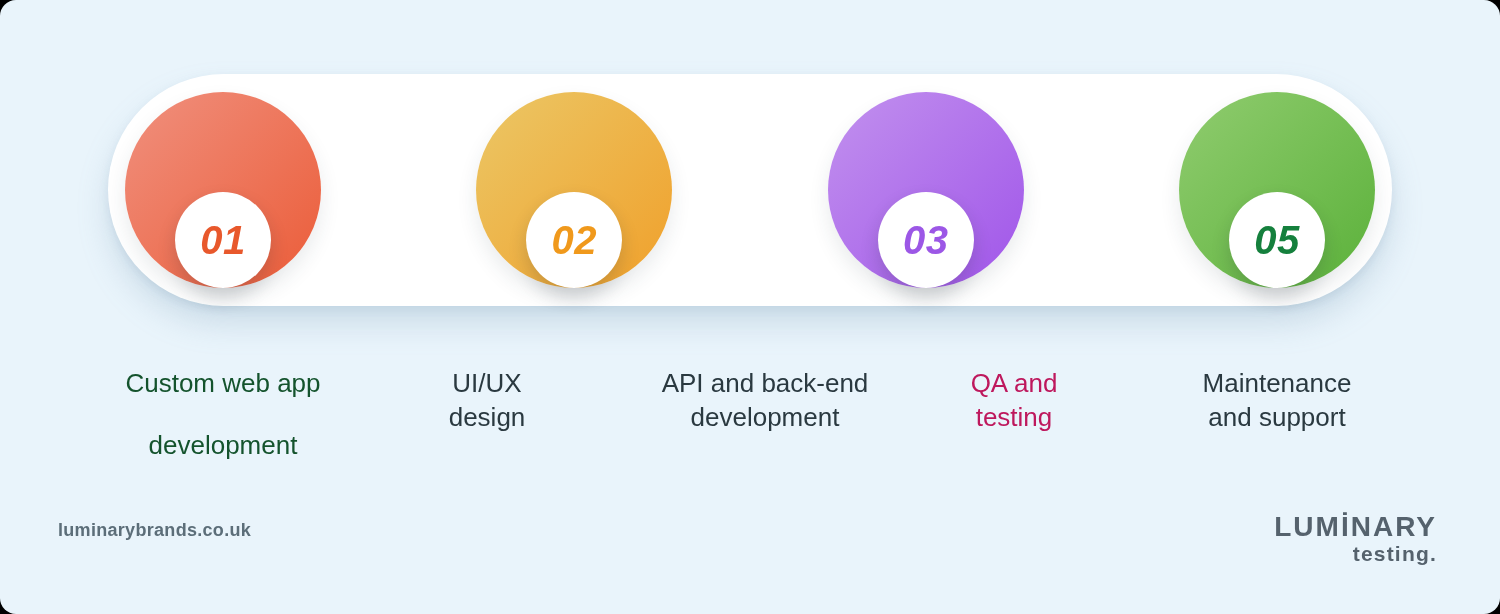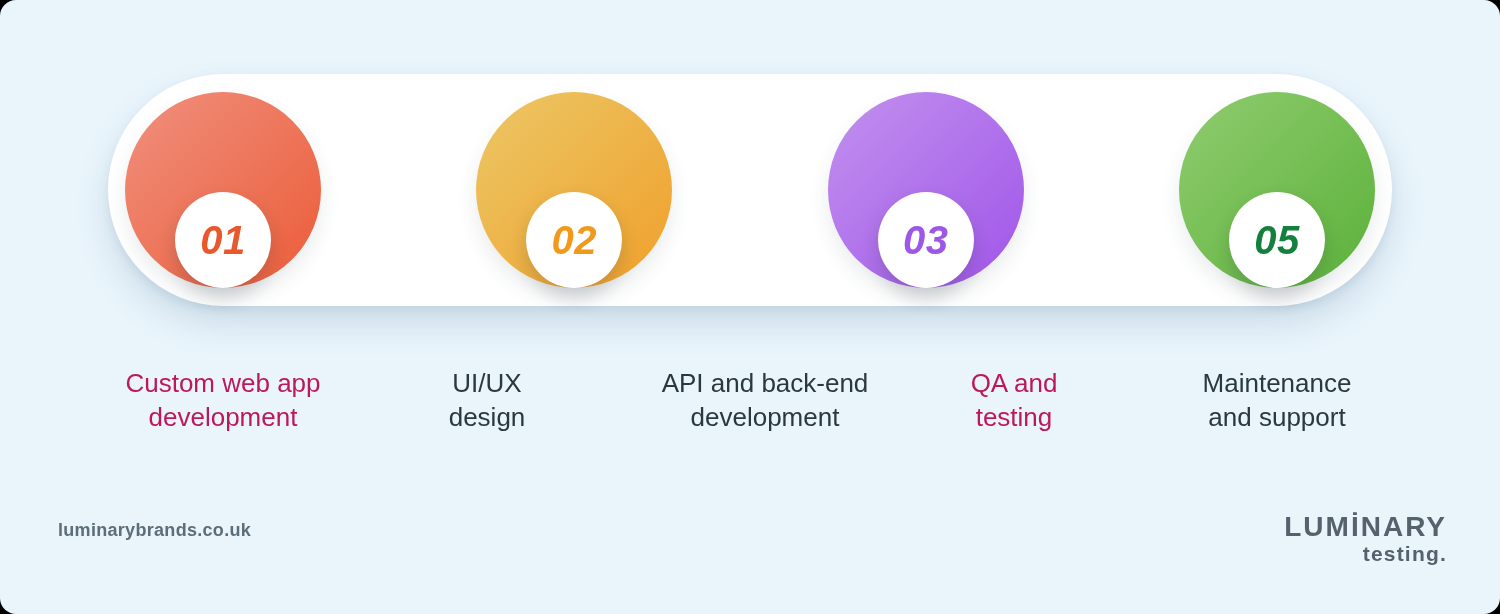--- a/index.html
+++ b/index.html
@@ -92,21 +92,21 @@
     position: absolute;
     left: 58px;
     top: 520px;
     font-size: 18px;
     font-weight: 600;
     letter-spacing: 0.3px;
     color: #5C6E79;
   }
   .logo {
     position: absolute;
-    right: 53px;
+    right: 63px;
     top: 512px;
     display: flex;
     flex-direction: column;
     align-items: flex-end;
     color: #55626D;
   }
   .logo-primary {
     font-size: 28px;
     font-weight: 700;
     letter-spacing: 2px;
@@ -144,21 +144,21 @@
       </div>
     </div>
     <div class="step-circle" style="background: linear-gradient(135deg, rgb(144, 204, 111) 0%, rgb(91, 177, 58) 100%);">
       <div class="inner-circle">
         <span class="num" style="color: #15803d;">05</span>
       </div>
     </div>
   </div>
 
   <div class="labels-layer">
-    <div class="step-label pos-1" style="color: #be185d;">
+    <div class="step-label pos-1" style="color: #14532d; gap: 28px;">
       <div class="line">Custom web app</div>
       <div class="line">development</div>
     </div>
     <div class="step-label pos-2" style="color: rgb(42, 57, 64);">
       <div class="line">UI/UX</div>
       <div class="line">design</div>
     </div>
     <div class="step-label pos-3" style="color: rgb(42, 57, 64);">
       <div class="line">API and back-end</div>
       <div class="line">development</div>

